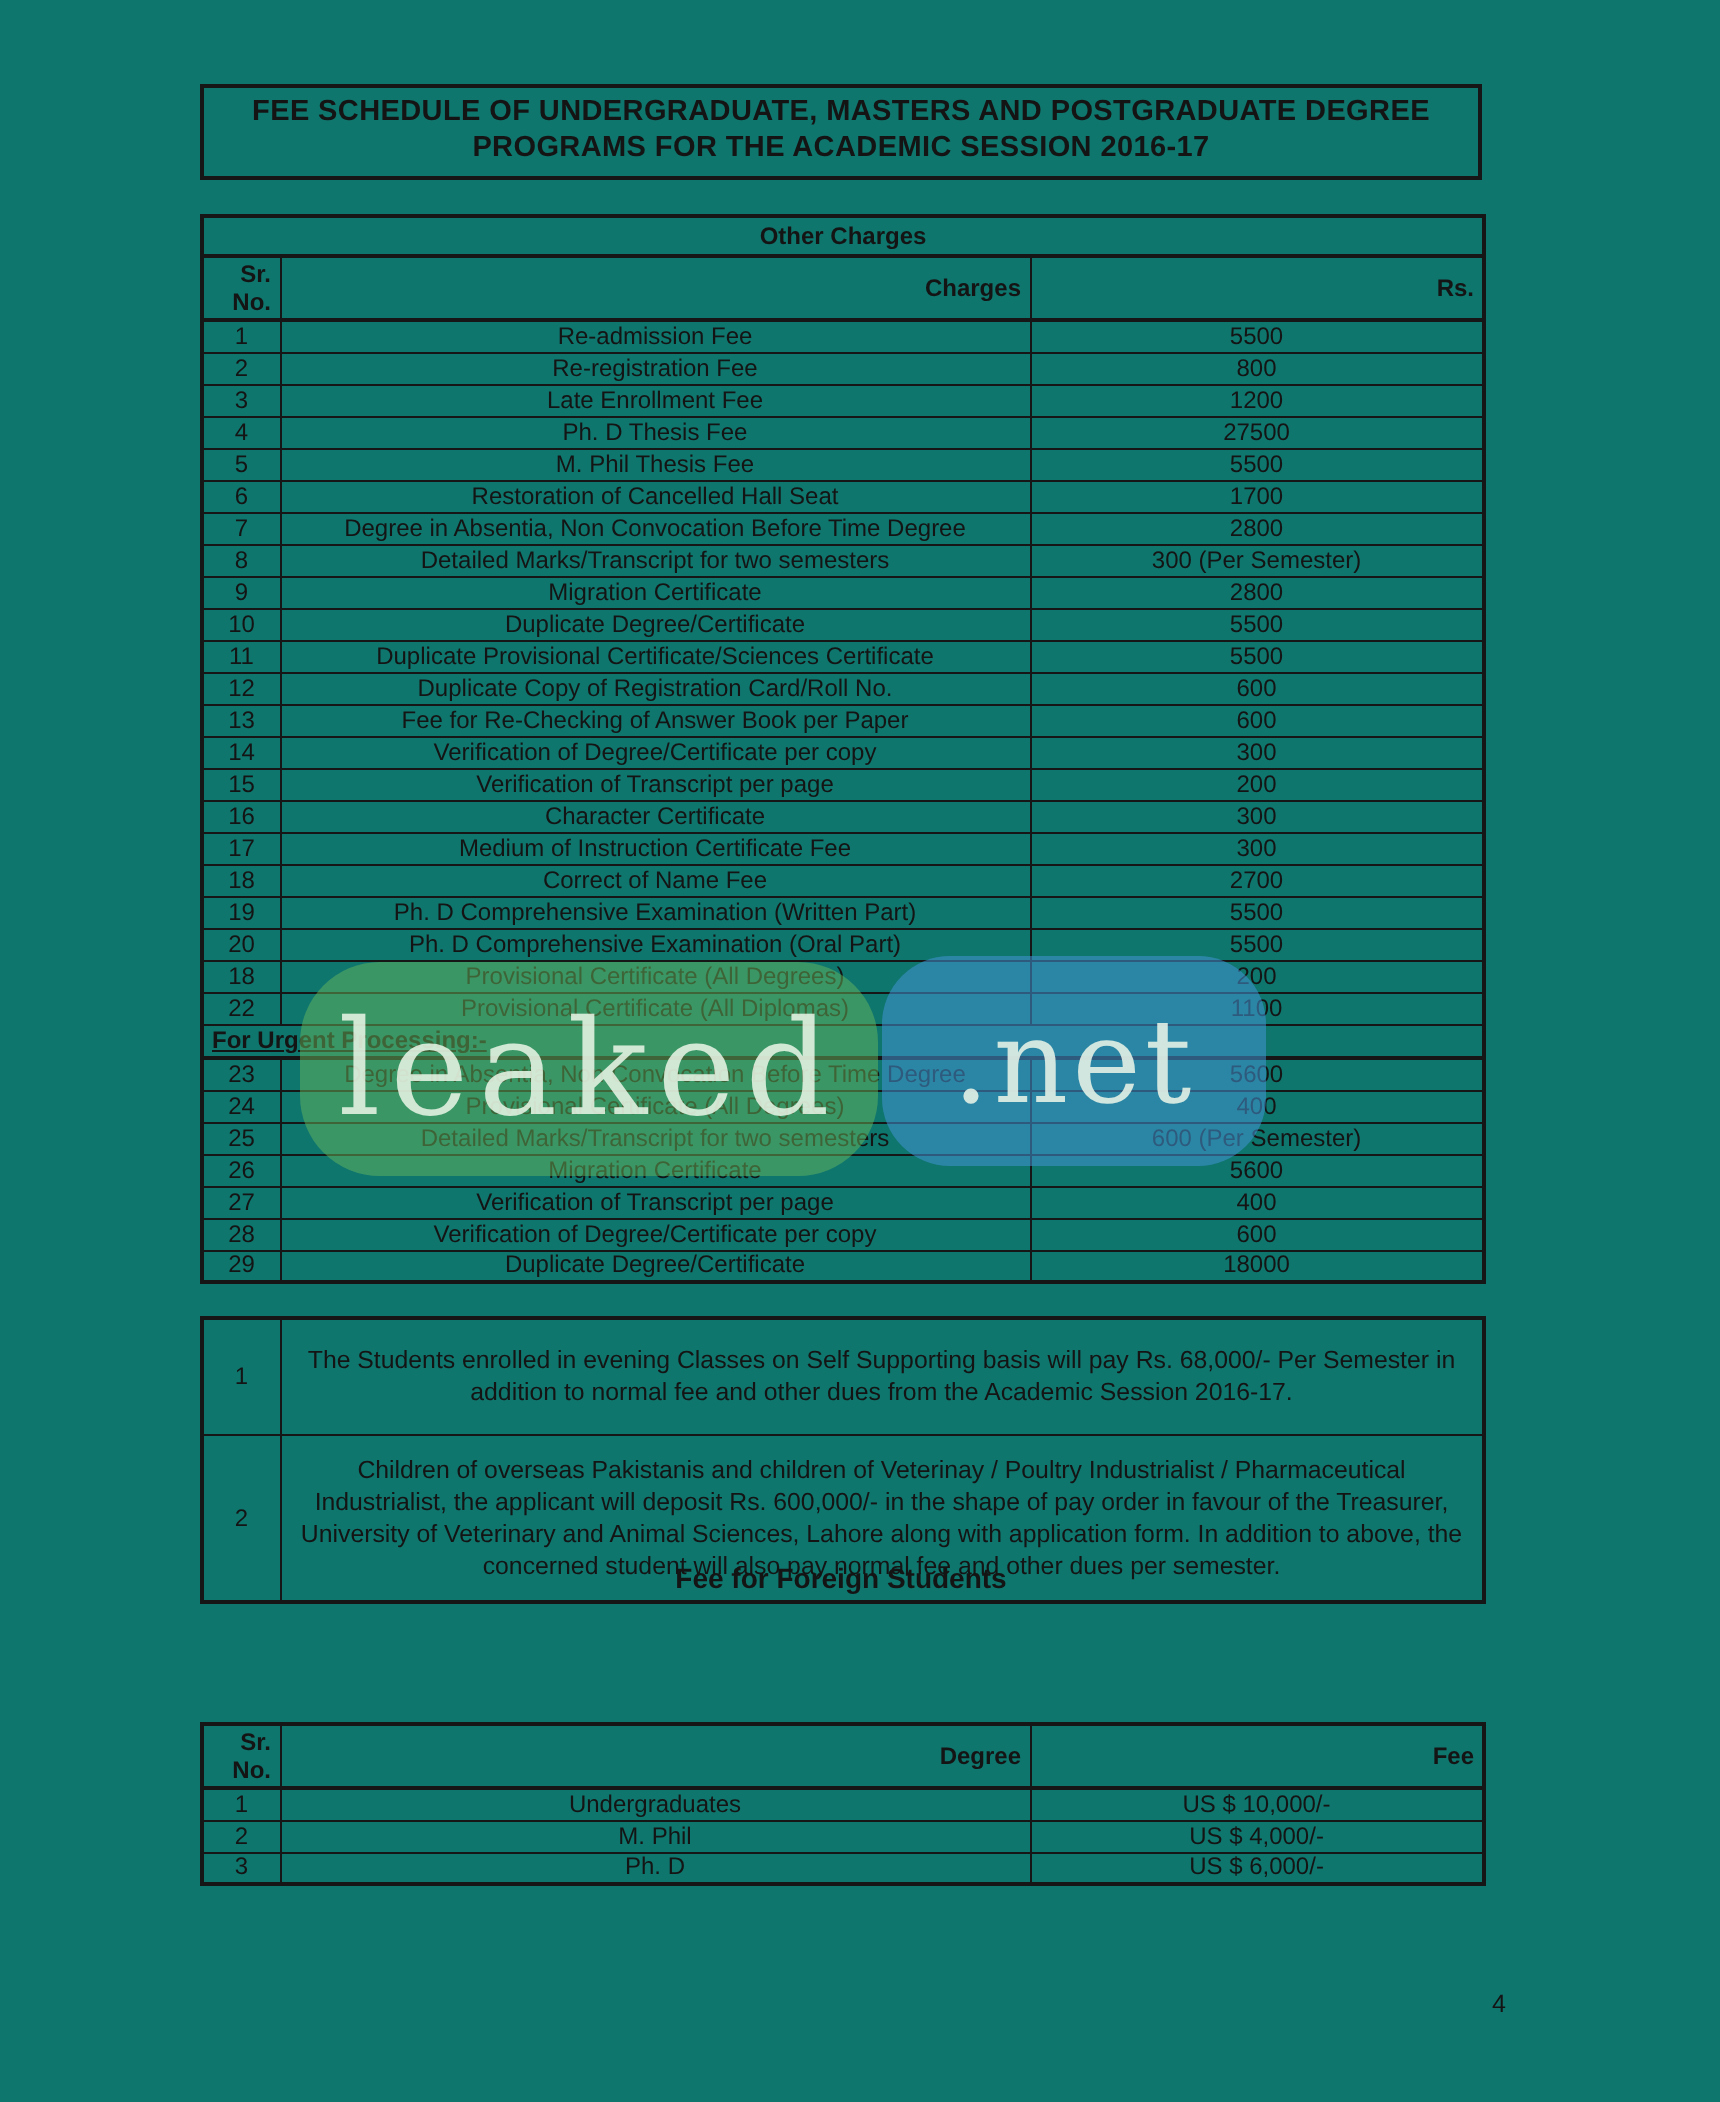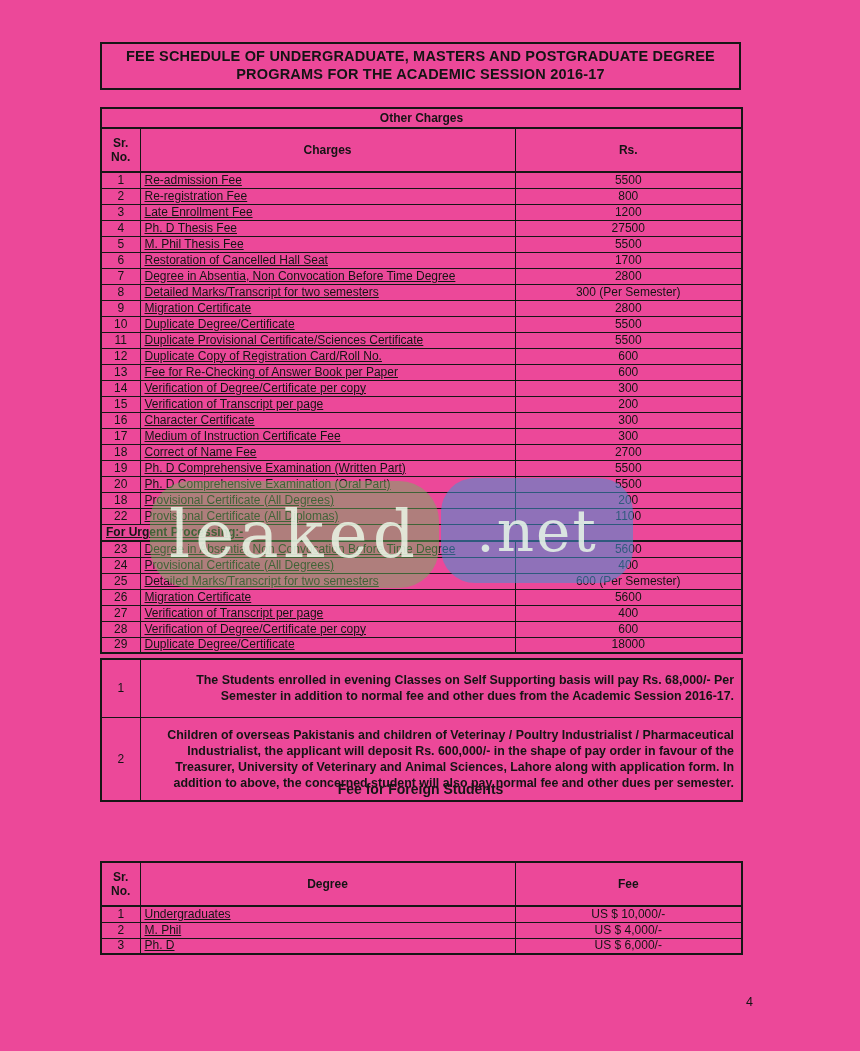--- a/index.html
+++ b/index.html
@@ -1,21 +1,21 @@
 <!DOCTYPE html>
 <html><head>
 <meta charset="utf-8">
 <style>
   * { box-sizing: border-box; }
   html,body { margin:0; padding:0; background:#ededed; }
   .page {
     position: relative;
     width: 860px;
     height: 1051px;
-    background: #ec4899;
+    background: #0f766e;
     font-family: "Liberation Sans", sans-serif;
     color: #141414;
     overflow: hidden;
     margin: 0 auto;
   }
   .title-box {
     position: absolute;
     left: 100px; top: 42px;
     width: 641px;
     border: 2px solid #161616;
@@ -44,47 +44,46 @@
   .table-title-cell {
     font-weight: bold;
     font-size: 13px;
     text-align: center;
     height: 20px;
     border-bottom-width: 2px !important;
   }
   .col-header th {
     font-weight: bold;
     font-size: 12.5px;
-    text-align: center;
-    height: 44px;
+    text-align: right;
+    height: 32px;
     line-height: 14px;
     border-bottom-width: 2px !important;
   }
   .data-row td { height: 16px; line-height: 13px; }
   .sr-cell { text-align: center; }
-  .charges-cell { text-align: left; text-decoration: underline; }
+  .charges-cell { text-align: center; }
   .amount-cell { text-align: center; }
   .urgent-row td {
     height: 17px;
     font-weight: bold;
     text-decoration: underline;
     font-size: 12.3px;
     border-bottom-width: 2px !important;
   }
   .notes-table { top: 658px; }
   .notes-table .note-no-cell {
     text-align: center;
     font-size: 12px;
   }
   .notes-table .note-text-cell {
     padding: 5px 7px;
     font-size: 12.4px;
     line-height: 16px;
-    text-align: right;
-    font-weight: bold;
+    text-align: center;
   }
   .note-row-1 { height: 58px; }
   .note-row-2 { height: 84px; }
   .foreign-heading {
     position: absolute;
     left: 100px; top: 781px;
     width: 641px;
     text-align: center;
     font-weight: bold;
     font-size: 14px;

